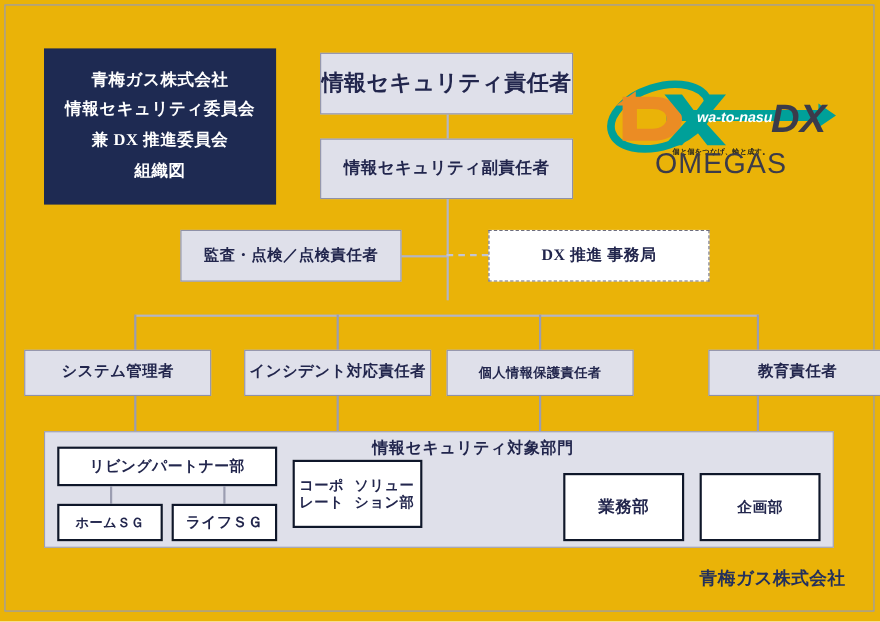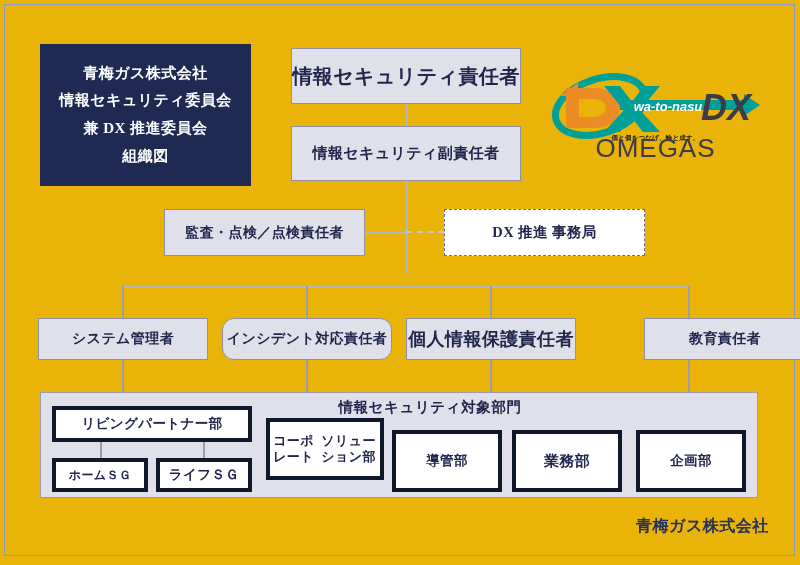--- a/index.html
+++ b/index.html
@@ -63,21 +63,21 @@
     text-align: center;
     line-height: 1.25;
     letter-spacing: 0.4px;
   }
   .node.dashed {
     background: #ffffff;
     border: 1px dashed #6e6e7e;
   }
   .node.white {
     background: #ffffff;
-    border: 4px solid #0f172a;
+    border: 2px solid #0f172a;
   }
 
   
   .line {
     position: absolute;
     background: #b3b5c6;
   }
   .line.v { width: 2px; }
   .line.h { height: 2px; }
   .line.thin { background: #9b9db1; }
@@ -207,44 +207,43 @@
   <div class="line v thin" style="left:688px; top:360px; height:32px;"></div>
 
   <div class="node" style="left:291px; top:48px; width:230px; height:56px; font-size:20px;">情報セキュリティ責任者</div>
 
   <div class="node" style="left:291px; top:126px; width:230px; height:55px; font-size:15px;">情報セキュリティ副責任者</div>
 
   <div class="node" style="left:164px; top:209px; width:201px; height:47px; font-size:14px;">監査・点検／点検責任者</div>
 
   <div class="node dashed" style="left:444px; top:209px; width:201px; height:47px; font-size:14.5px;">DX 推進 事務局</div>
 
-  <div class="node" style="left:38px; top:318px; width:170px; height:42px; font-size:14px;">システム管理者</div>
-
-  <div class="node" style="left:222px; top:318px; width:170px; height:42px; font-size:14px;border-radius:12px;">インシデント対応責任者</div>
-
-  <div class="node" style="left:406px; top:318px; width:170px; height:42px; font-size:18px;">個人情報保護責任者</div>
+  <div class="node" style="left:22px; top:318px; width:170px; height:42px; font-size:14px;">システム管理者</div>
+
+  <div class="node" style="left:222px; top:318px; width:170px; height:42px; font-size:14px;">インシデント対応責任者</div>
+
+  <div class="node" style="left:406px; top:318px; width:170px; height:42px; font-size:12px;">個人情報保護責任者</div>
 
   <div class="node" style="left:596px; top:318px; width:162px; height:42px; font-size:14px;margin-left:48px;">教育責任者</div>
 
   <div class="panel"></div>
   <div class="panel-title">情報セキュリティ対象部門</div>
 
   <div class="node white" style="left:52px; top:406px; width:200px; height:36px; font-size:13.5px;">リビングパートナー部</div>
   <div class="line v thin" style="left:100px; top:442px; height:16px; background:#9b9db1;"></div>
   <div class="line v thin" style="left:203px; top:442px; height:16px; background:#9b9db1;"></div>
 
   <div class="node white" style="left:52px; top:458px; width:96px; height:34px; font-size:12px;">ホームＳＧ</div>
   <div class="node white" style="left:156px; top:458px; width:96px; height:34px; font-size:13.5px;">ライフＳＧ</div>
 
   <div class="node white" style="left:266px; top:418px; width:118px; height:62px; font-size:13px; flex-direction:row;font-family:Liberation Serif, serif;">
     <span>コーポレート</span>
     <span>ソリューション部</span>
   </div>
 
-  <div class="node white" style="left:392px; top:430px; width:110px; height:62px; font-size:13.5px;">導管部</div>
 
   <div class="node white" style="left:512px; top:430px; width:110px; height:62px; font-size:15px;">業務部</div>
 
   <div class="node white" style="left:636px; top:430px; width:110px; height:62px; font-size:13.5px;">企画部</div>
 
   <div class="footer-logo">青梅ガス株式会社</div>
 
 </div>
 
 </body></html>

